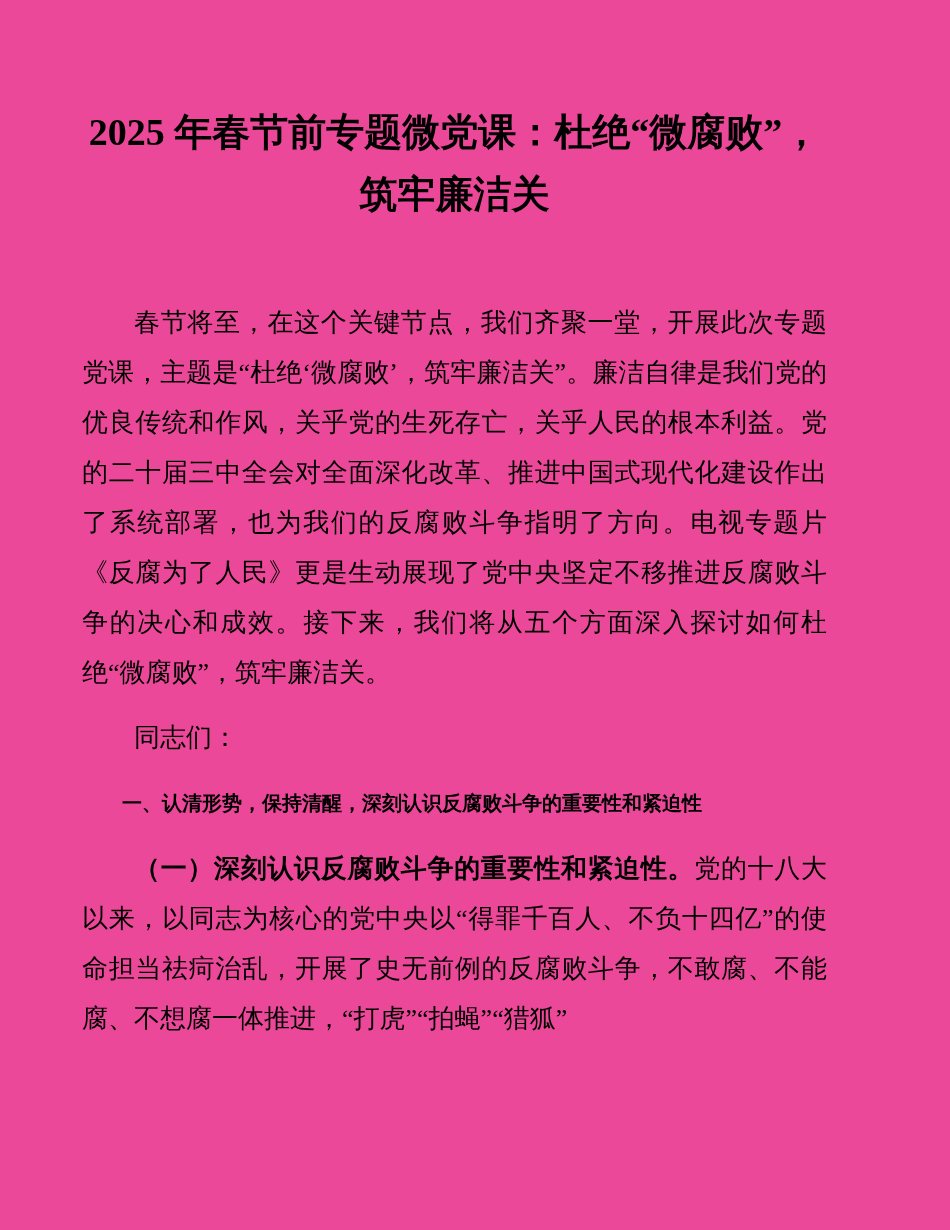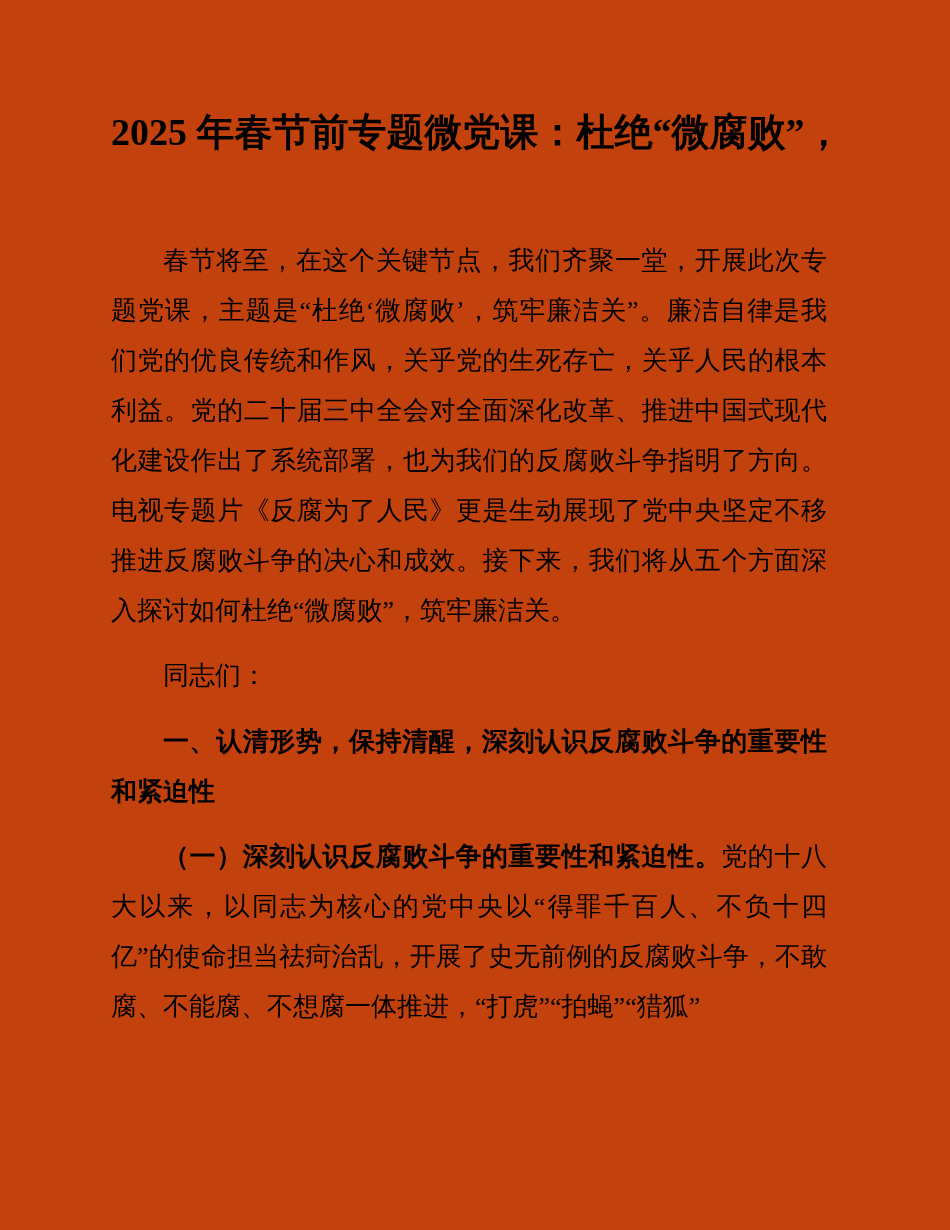--- a/index.html
+++ b/index.html
@@ -7,22 +7,22 @@
   body {
     width: 950px;
     height: 1230px;
     overflow: hidden;
     font-family: "Liberation Serif", serif;
     color: #000000;
   }
   .page {
     width: 950px;
     height: 1230px;
-    padding: 101px 123px 0 111px;
-    background: #c2410c;
+    padding: 101px 123px 0 82px;
+    background: #ec4899;
   }
   .doc-title {
     font-size: 38px;
     line-height: 62px;
     font-weight: bold;
     text-align: center;
     margin-bottom: 73px;
     font-family: "Liberation Serif", "DejaVu Serif", serif;
   }
   .doc-title .tline {
@@ -32,41 +32,42 @@
   .para {
     font-size: 26px;
     line-height: 50px;
     text-align: justify;
     text-justify: inter-ideograph;
     text-indent: 2em;
     margin-bottom: 15px;
     font-family: "Liberation Serif", "DejaVu Serif", serif;
   }
   .heading {
-    font-size: 26px;
+    font-size: 20px;
     line-height: 50px;
     text-align: justify;
     text-justify: inter-ideograph;
     text-indent: 2em;
     margin-bottom: 15px;
     font-weight: bold;
     font-family: "Liberation Sans", "DejaVu Sans", sans-serif;
   }
   .lead-bold {
     font-weight: bold;
     font-family: "Liberation Sans", "DejaVu Sans", sans-serif;
   }
 </style>
 </head>
 <body>
 
 <div class="page">
 
   <h1 class="doc-title">
     <span class="tline">2025 年春节前专题微党课：杜绝“微腐败”，</span>
+    <span class="tline">筑牢廉洁关</span>
   </h1>
 
   <p class="para">春节将至，在这个关键节点，我们齐聚一堂，开展此次专题党课，主题是“杜绝‘微腐败’，筑牢廉洁关”。廉洁自律是我们党的优良传统和作风，关乎党的生死存亡，关乎人民的根本利益。党的二十届三中全会对全面深化改革、推进中国式现代化建设作出了系统部署，也为我们的反腐败斗争指明了方向。电视专题片《反腐为了人民》更是生动展现了党中央坚定不移推进反腐败斗争的决心和成效。接下来，我们将从五个方面深入探讨如何杜绝“微腐败”，筑牢廉洁关。</p>
 
   <p class="para">同志们：</p>
 
   <h2 class="heading">一、认清形势，保持清醒，深刻认识反腐败斗争的重要性和紧迫性</h2>
 
   <p class="para"><span class="lead-bold">（一）深刻认识反腐败斗争的重要性和紧迫性。</span><span>党的十八大以来，以同志为核心的党中央以“得罪千百人、不负十四亿”的使命担当祛疴治乱，开展了史无前例的反腐败斗争，不敢腐、不能腐、不想腐一体推进，“打虎”“拍蝇”“猎狐”</span></p>
 

